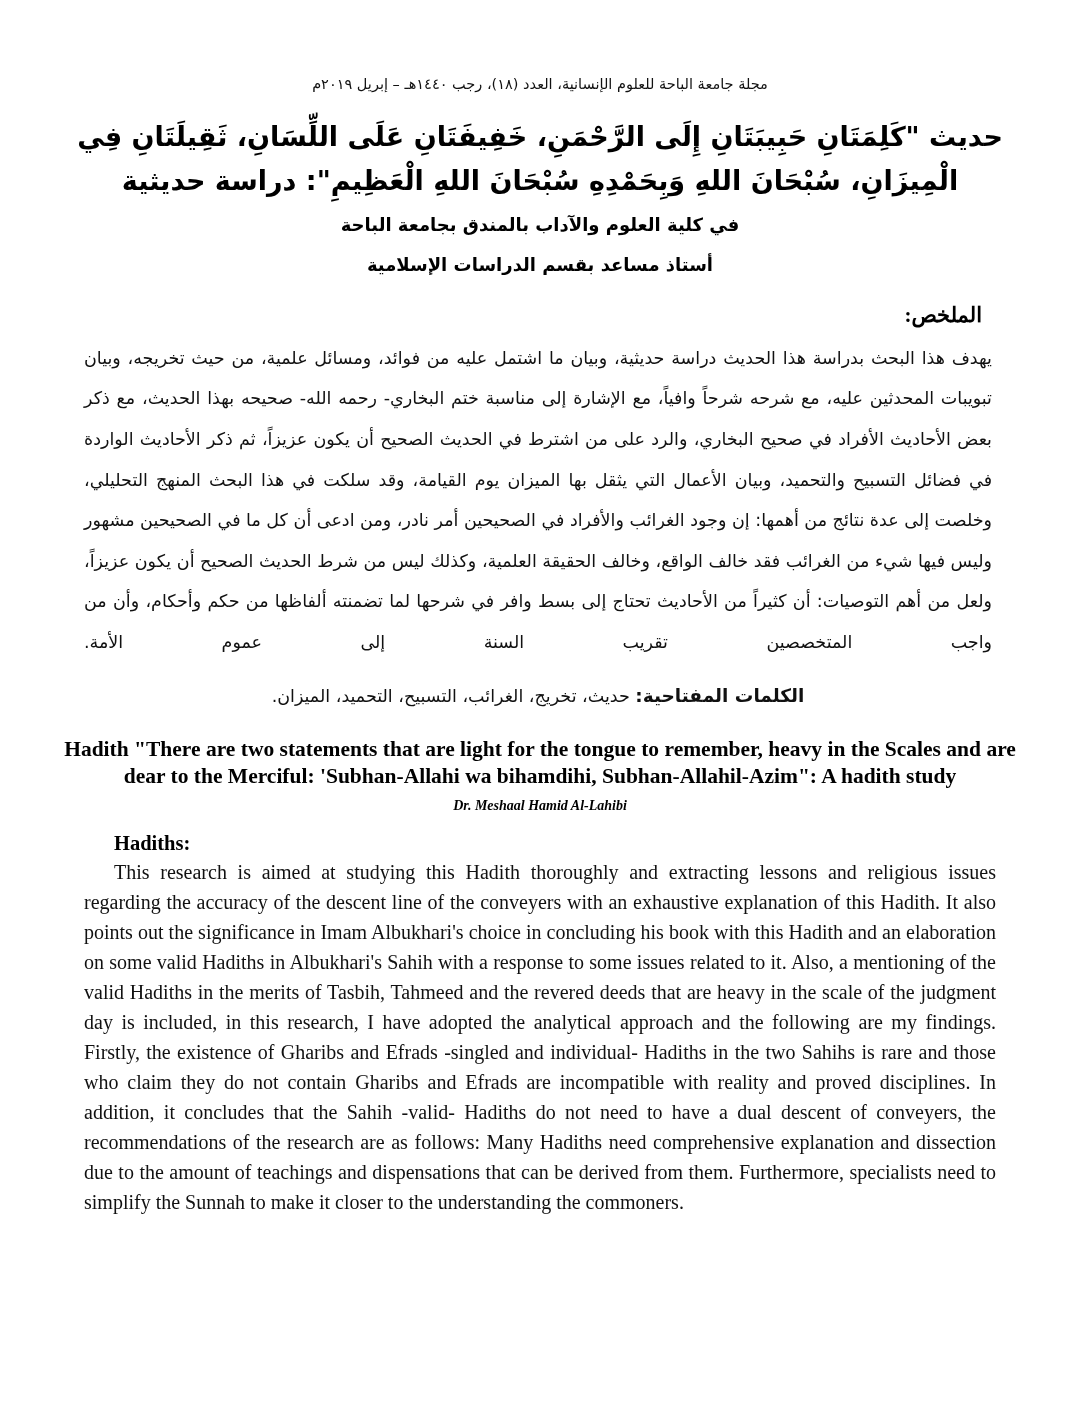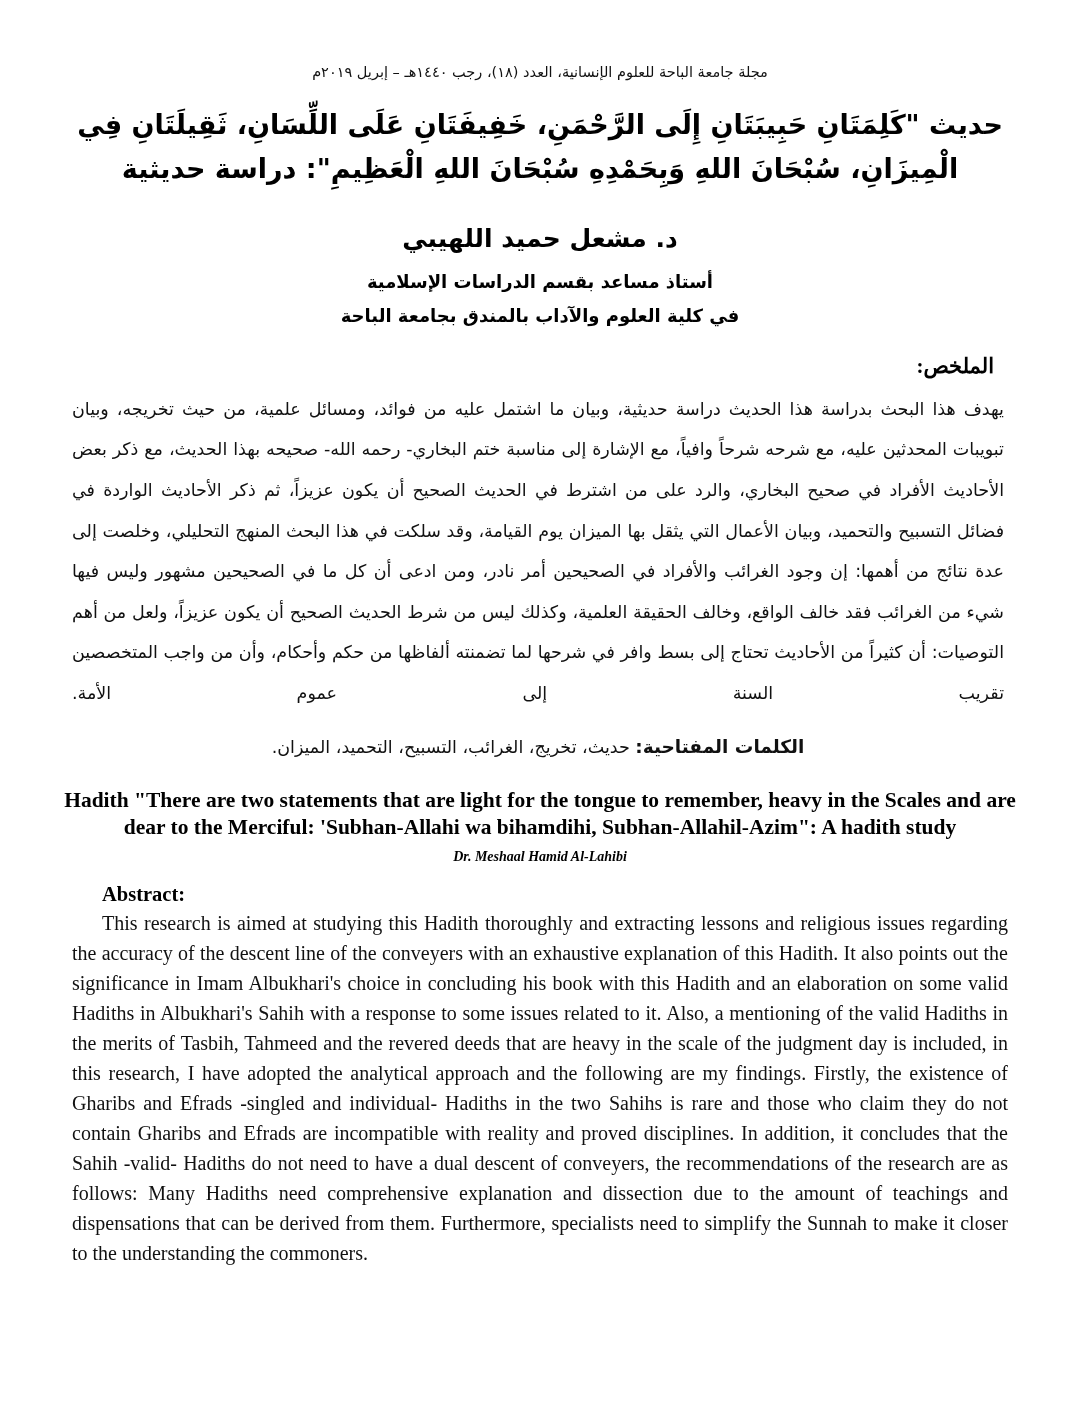--- a/index.html
+++ b/index.html
@@ -14,21 +14,21 @@
     position: relative;
     overflow: hidden;
     font-family: "Liberation Serif", "DejaVu Serif", serif;
     color: #0d0d0d;
     -webkit-font-smoothing: antialiased;
   }
 
   .page {
     position: absolute;
     inset: 0;
-    padding: 4px;
+    padding: 16px;
   }
 
   
   .journal-header {
     direction: rtl;
     text-align: center;
     font-family: "DejaVu Sans", "Liberation Sans", sans-serif;
     font-size: 14.5px;
     line-height: 1.2;
     color: #111;
@@ -156,39 +156,38 @@
 </style>
 </head>
 <body>
 
 <div class="page">
 
   <div class="journal-header">مجلة جامعة الباحة للعلوم الإنسانية، العدد (١٨)، رجب ١٤٤٠هـ – إبريل ٢٠١٩م</div>
 
   <div class="ar-title">حديث "كَلِمَتَانِ حَبِيبَتَانِ إِلَى الرَّحْمَنِ، خَفِيفَتَانِ عَلَى اللِّسَانِ، ثَقِيلَتَانِ فِي الْمِيزَانِ، سُبْحَانَ اللهِ وَبِحَمْدِهِ سُبْحَانَ اللهِ الْعَظِيمِ": دراسة حديثية</div>
 
-  <div class="ar-author">د. مشعل حميد اللهيبي</div>
+
+  <div class="ar-affil second">في كلية العلوم والآداب بالمندق بجامعة الباحة</div>
 
   <div class="ar-affil">أستاذ مساعد بقسم الدراسات الإسلامية</div>
-
-  <div class="ar-affil second">في كلية العلوم والآداب بالمندق بجامعة الباحة</div>
 
   <div class="ar-abstract-head">الملخص:</div>
 
   <div class="ar-body">يهدف هذا البحث بدراسة هذا الحديث دراسة حديثية، وبيان ما اشتمل عليه من فوائد، ومسائل علمية، من حيث تخريجه، وبيان تبويبات المحدثين عليه، مع شرحه شرحاً وافياً، مع الإشارة إلى مناسبة ختم البخاري- رحمه الله- صحيحه بهذا الحديث، مع ذكر بعض الأحاديث الأفراد في صحيح البخاري، والرد على من اشترط في الحديث الصحيح أن يكون عزيزاً، ثم ذكر الأحاديث الواردة في فضائل التسبيح والتحميد، وبيان الأعمال التي يثقل بها الميزان يوم القيامة، وقد سلكت في هذا البحث المنهج التحليلي، وخلصت إلى عدة نتائج من أهمها: إن وجود الغرائب والأفراد في الصحيحين أمر نادر، ومن ادعى أن كل ما في الصحيحين مشهور وليس فيها شيء من الغرائب فقد خالف الواقع، وخالف الحقيقة العلمية، وكذلك ليس من شرط الحديث الصحيح أن يكون عزيزاً، ولعل من أهم التوصيات: أن كثيراً من الأحاديث تحتاج إلى بسط وافر في شرحها لما تضمنته ألفاظها من حكم وأحكام، وأن من واجب المتخصصين تقريب السنة إلى عموم الأمة.</div>
 
   <div class="ar-keywords">
     <b>الكلمات المفتاحية:</b>
     <span> حديث، تخريج، الغرائب، التسبيح، التحميد، الميزان.</span>
   </div>
 
   <div class="en-title">Hadith "There are two statements that are light for the tongue to remember, heavy in the Scales and are dear to the Merciful: 'Subhan-Allahi wa bihamdihi, Subhan-Allahil-Azim": A hadith study</div>
 
   <div class="en-author">Dr. Meshaal Hamid Al-Lahibi</div>
 
 
 
-  <div class="en-abstract-head">Abstract:</div>
+  <div class="en-abstract-head">Hadiths:</div>
 
   <div class="en-body">This research is aimed at studying this Hadith thoroughly and extracting lessons and religious issues regarding the accuracy of the descent line of the conveyers with an exhaustive explanation of this Hadith. It also points out the significance in Imam Albukhari's choice in concluding his book with this Hadith and an elaboration on some valid Hadiths in Albukhari's Sahih with a response to some issues related to it. Also, a mentioning of the valid Hadiths in the merits of Tasbih, Tahmeed and the revered deeds that are heavy in the scale of the judgment day is included, in this research, I have adopted the analytical approach and the following are my findings. Firstly, the existence of Gharibs and Efrads -singled and individual- Hadiths in the two Sahihs is rare and those who claim they do not contain Gharibs and Efrads are incompatible with reality and proved disciplines. In addition, it concludes that the Sahih -valid- Hadiths do not need to have a dual descent of conveyers, the recommendations of the research are as follows: Many Hadiths need comprehensive explanation and dissection due to the amount of teachings and dispensations that can be derived from them. Furthermore, specialists need to simplify the Sunnah to make it closer to the understanding the commoners.</div>
 
 
 </div>
 
 </body></html>

